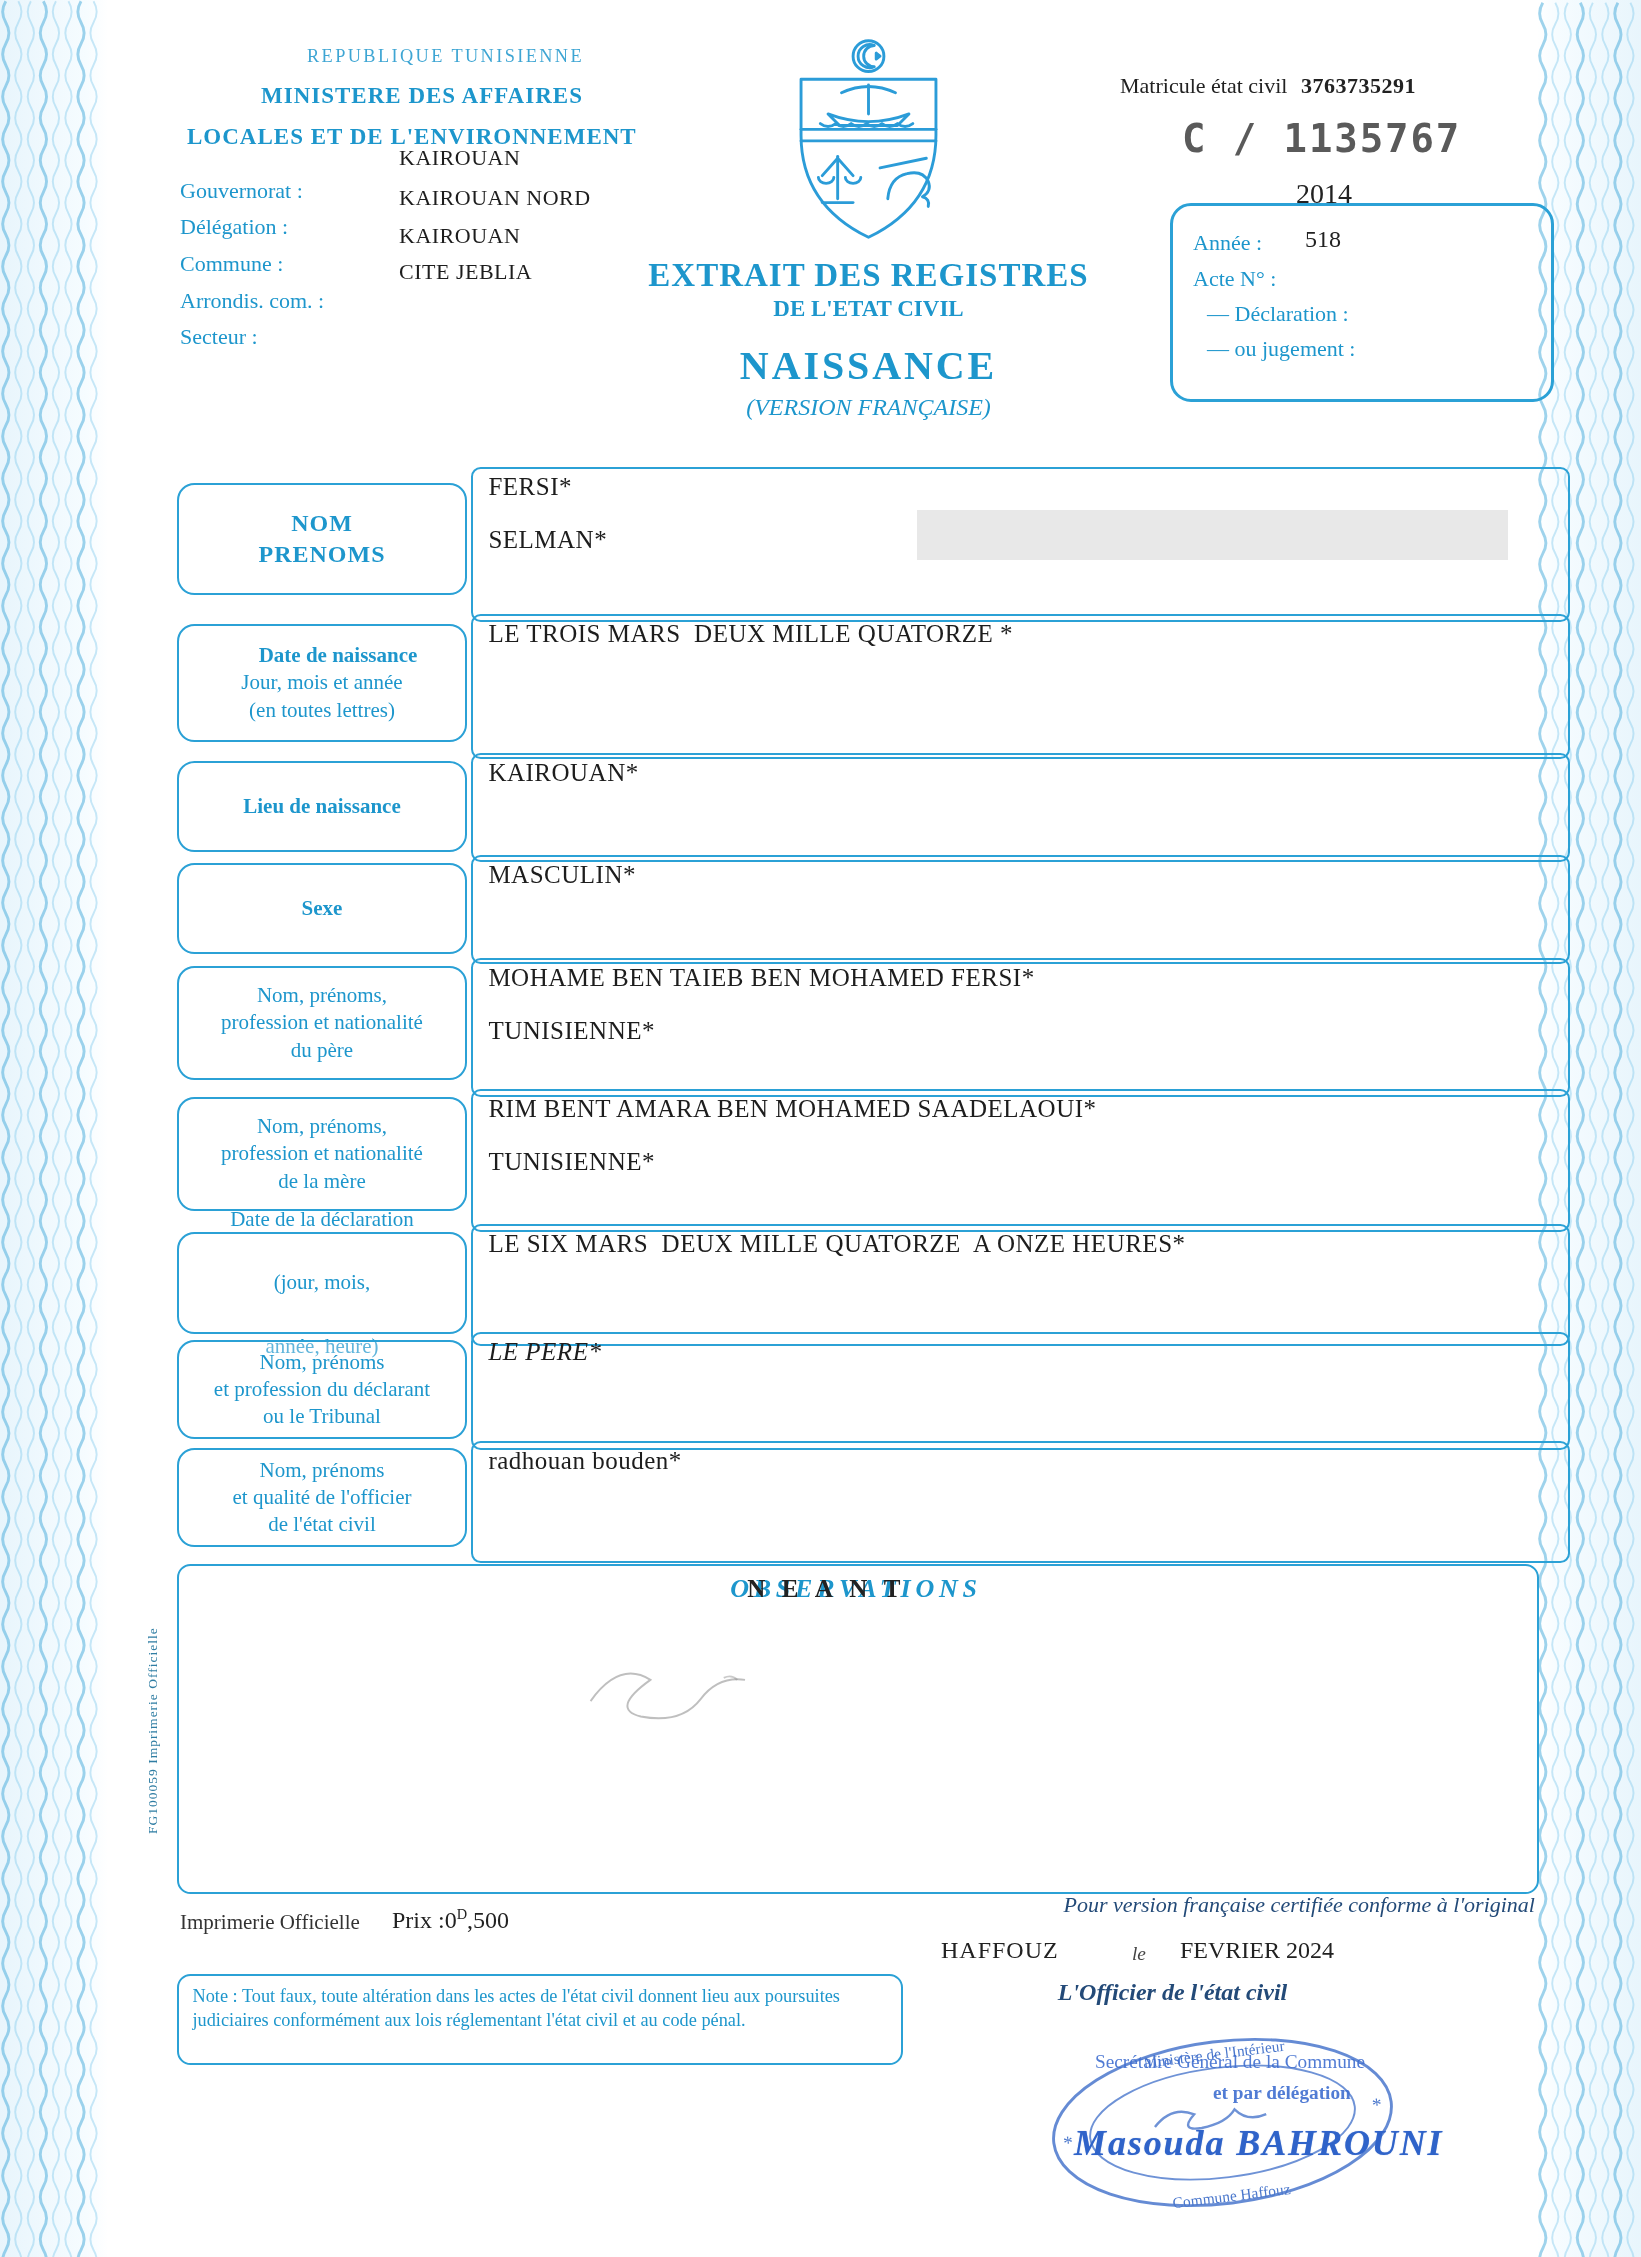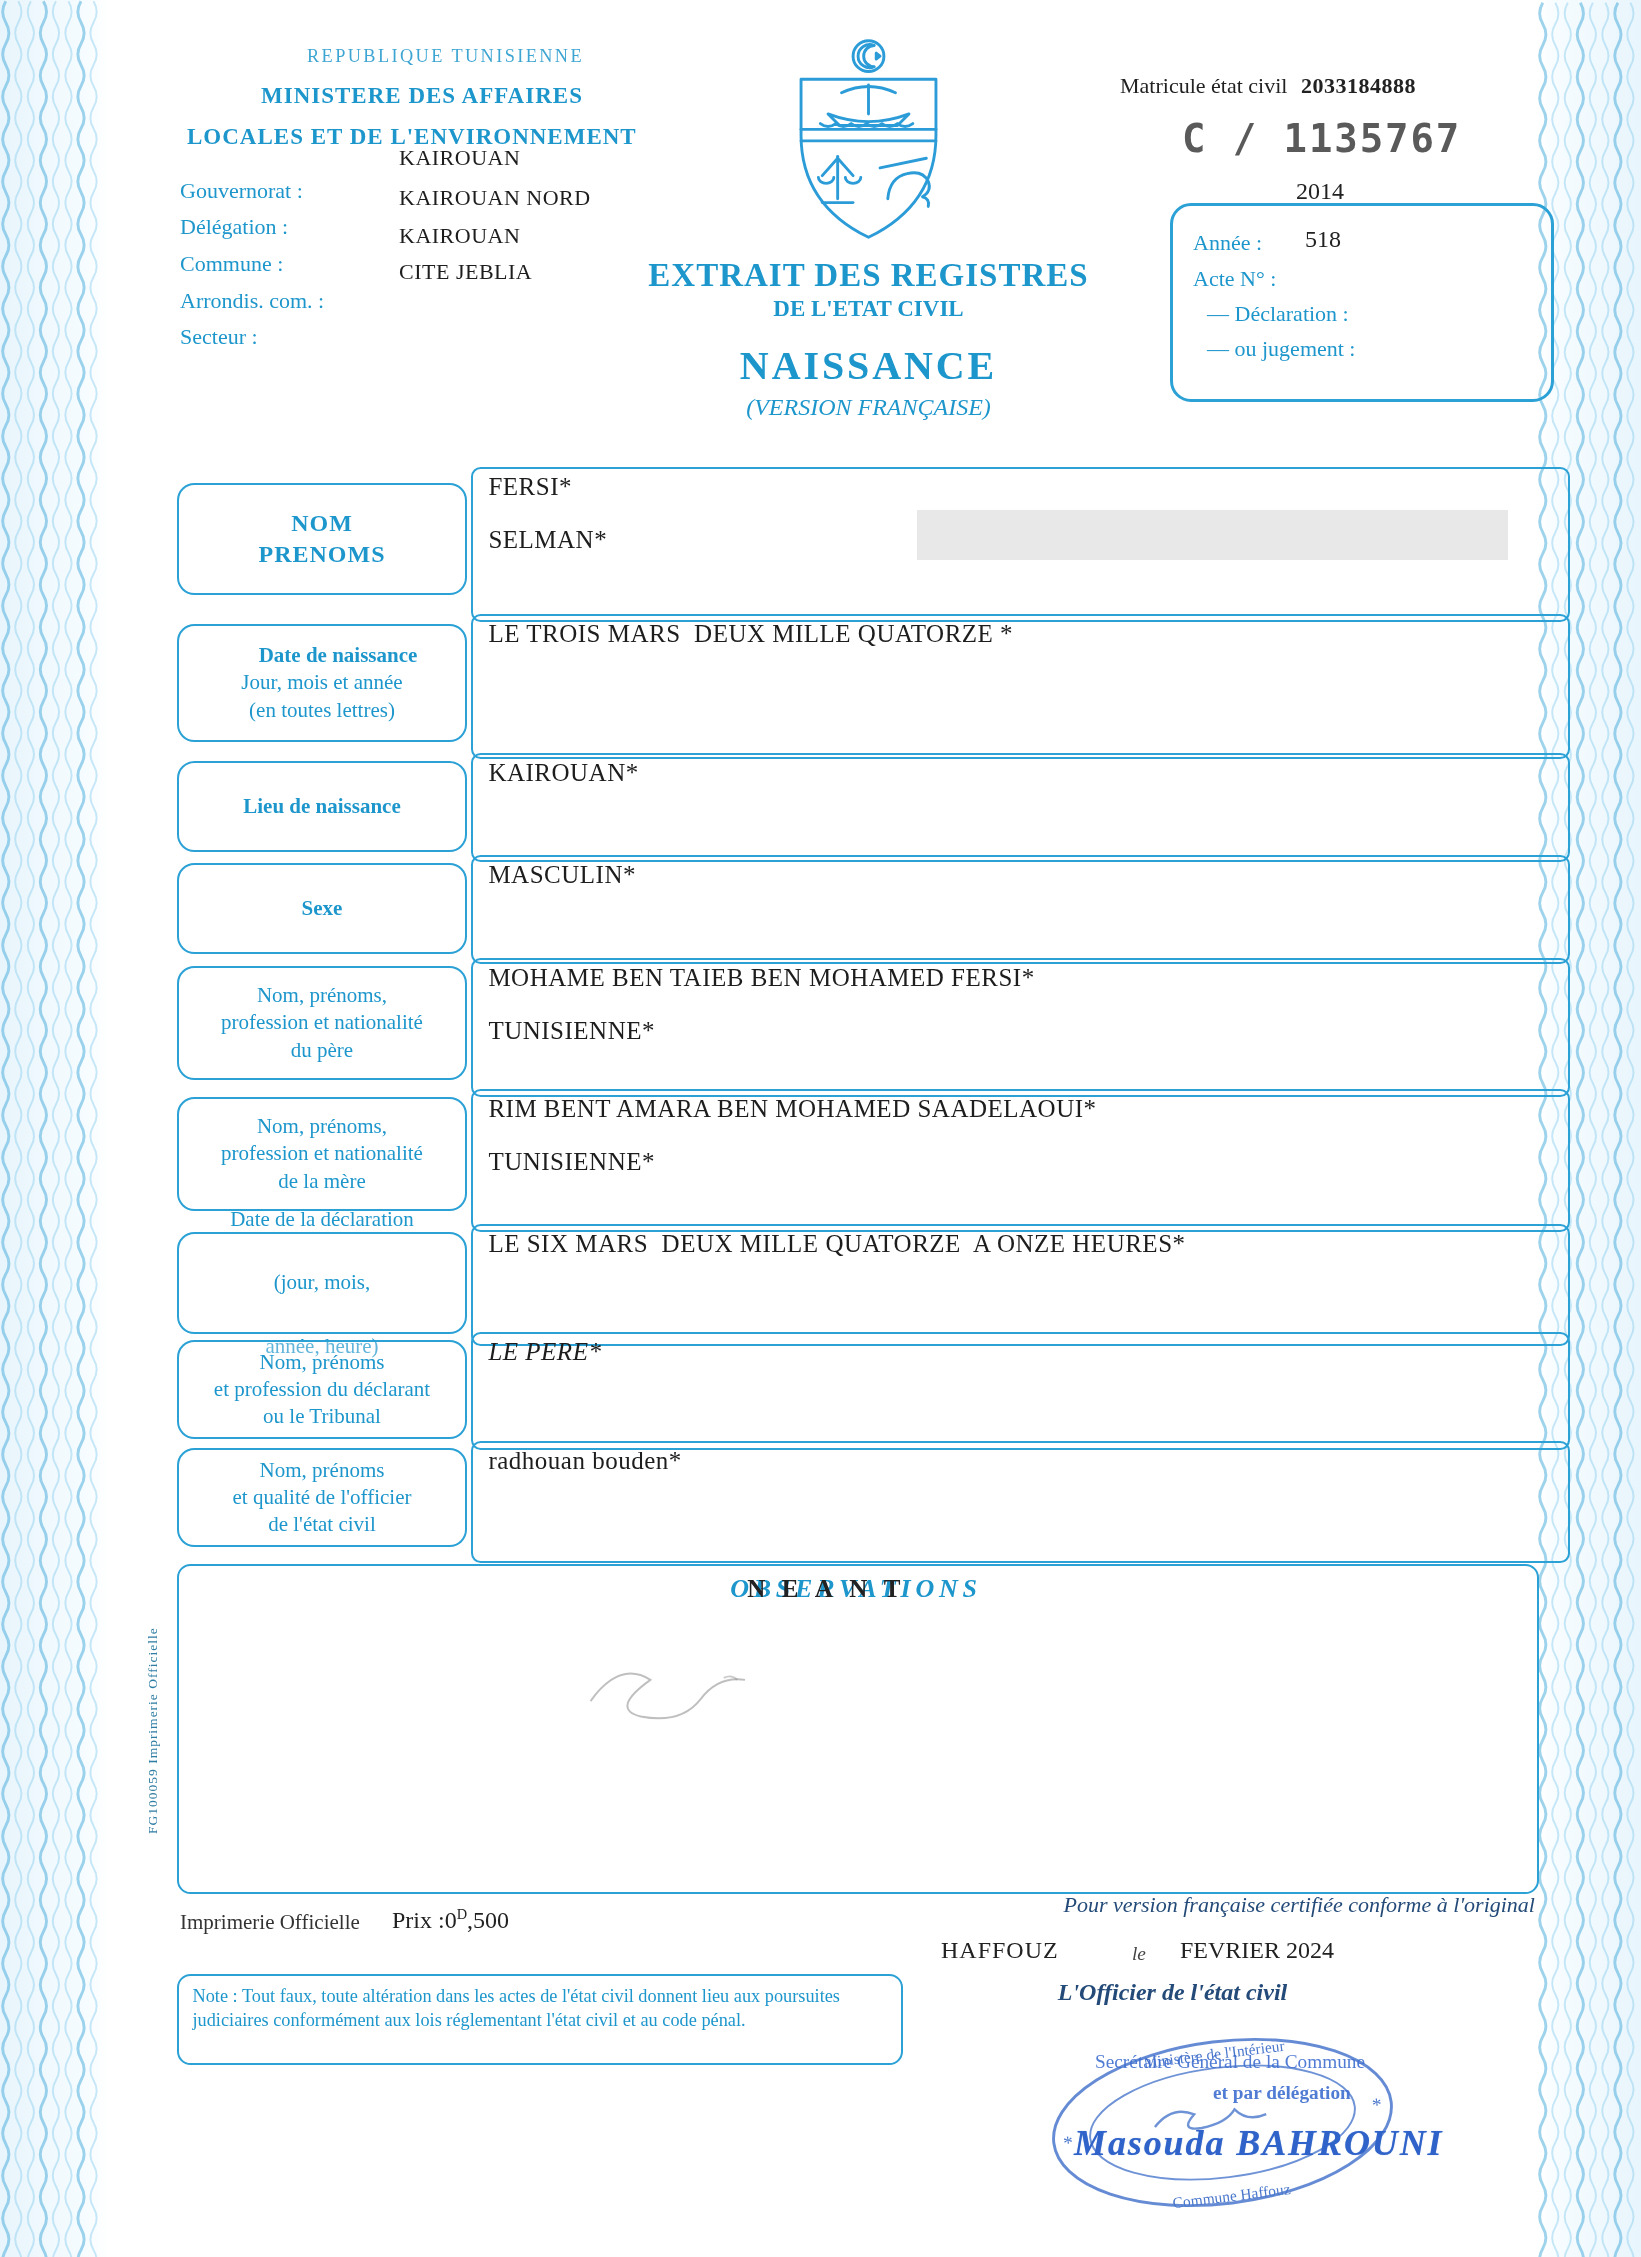--- a/index.html
+++ b/index.html
@@ -33,21 +33,21 @@
   #al0{left:180px;top:178px;} #al1{left:180px;top:214px;} #al2{left:180px;top:251px;}
   #al3{left:180px;top:288px;} #al4{left:180px;top:324px;}
   #av0{left:399px;top:145px;} #av1{left:399px;top:185px;} #av2{left:399px;top:223px;} #av3{left:399px;top:259px;}
 
   #emblem{left:772px;top:33px;}
 
   #matricule{left:1120px;top:73px;font-size:22px;color:#222;}
   #matricule .val{font-weight:bold;margin-left:13.5px;letter-spacing:0.5px;}
 
   #serial{left:1182px;top:116px;font-size:39px;color:#5a5a5a;font-family:"DejaVu Sans Mono",monospace;font-weight:bold;letter-spacing:1.9px;}
-  #typedyear{left:1296px;top:178px;font-size:24px;color:#222;}
+  #typedyear{left:1296px;top:178px;font-size:28px;color:#222;}
   #actebox{left:1170px;top:203px;width:378px;height:193px;border:3.4px solid var(--blue2);border-radius:21px;}
   #anneelabel{left:1193px;top:230px;font-size:22px;color:var(--blue);}
   #actenum{left:1305px;top:226px;font-size:24px;color:#222;}
   #actelabel{left:1193px;top:266px;font-size:22px;color:var(--blue);}
   #decllabel{left:1207px;top:301px;font-size:22px;color:var(--blue);}
   #juglabel{left:1207px;top:336px;font-size:22px;color:var(--blue);}
 
   #t1{left:521px;top:257px;width:695px;text-align:center;font-size:33px;font-weight:bold;color:var(--blue);letter-spacing:1px;}
   #t2{left:521px;top:296px;width:695px;text-align:center;font-size:23px;font-weight:bold;color:var(--blue);}
   #t3{left:521px;top:342px;width:695px;text-align:center;font-size:40px;font-weight:bold;color:var(--blue);letter-spacing:2.9px;}
@@ -167,21 +167,21 @@
       <path d="M68 128 v44"></path>
       <path d="M52 176 h32"></path>
       <path d="M68 130 l-16 18 m16 -18 l16 18"></path>
       <path d="M48 150 a8 6 0 0 0 16 0 m12 0 a8 6 0 0 0 16 0"></path>
       <path d="M112 140 l48 -10"></path>
       <path d="M120 172 q2 -22 20 -26 q16 -4 22 8 q4 10 -6 16 q8 2 6 10"></path>
     </g>
   </svg>
 
   <div class="abs nw" id="matricule">
-    <span>Matricule état civil</span><span class="val">2033184888</span>
+    <span>Matricule état civil</span><span class="val">3763735291</span>
   </div>
   <div class="abs nw" id="serial">C / 1135767</div>
   <div class="abs nw" id="typedyear">2014</div>
   <div class="abs" id="actebox"></div>
   <div class="abs nw" id="anneelabel">Année :</div>
   <div class="abs nw" id="actenum">518</div>
   <div class="abs nw" id="actelabel">Acte N° :</div>
   <div class="abs nw" id="decllabel">— Déclaration :</div>
   <div class="abs nw" id="juglabel">— ou jugement :</div>
 

